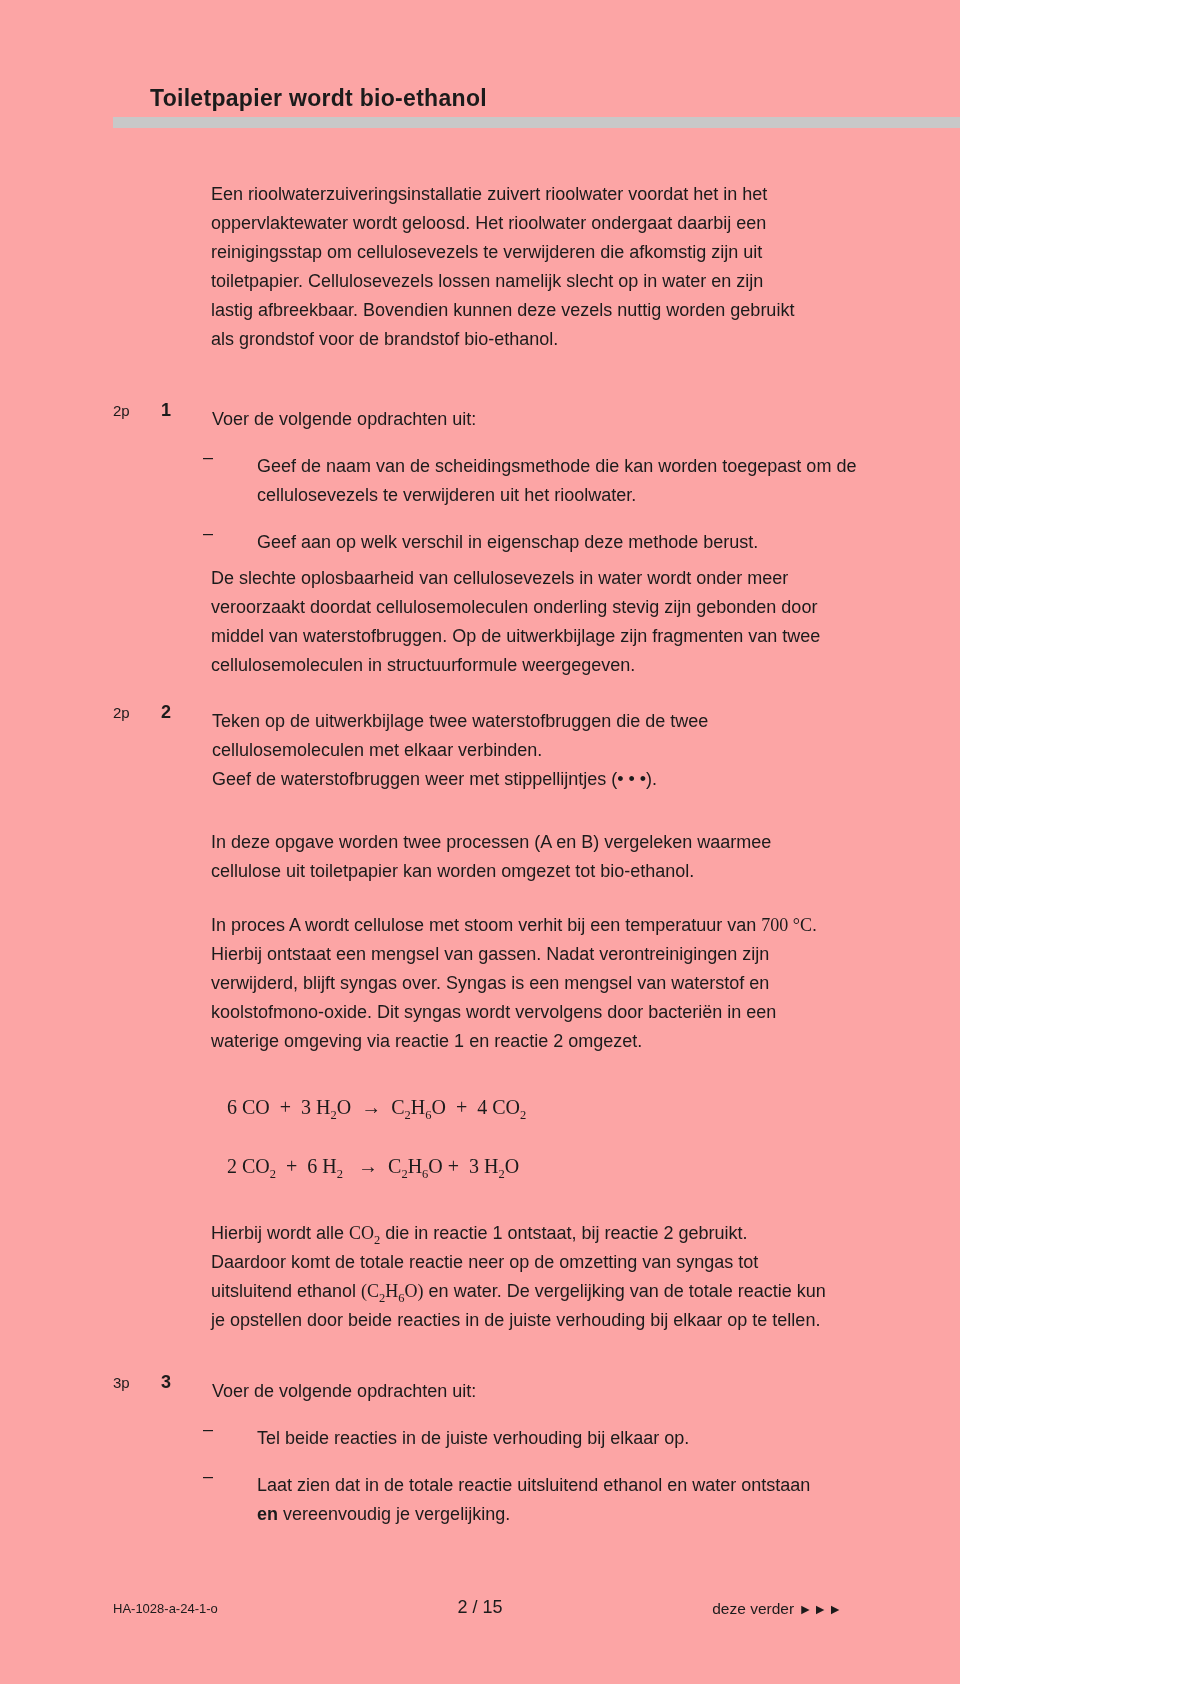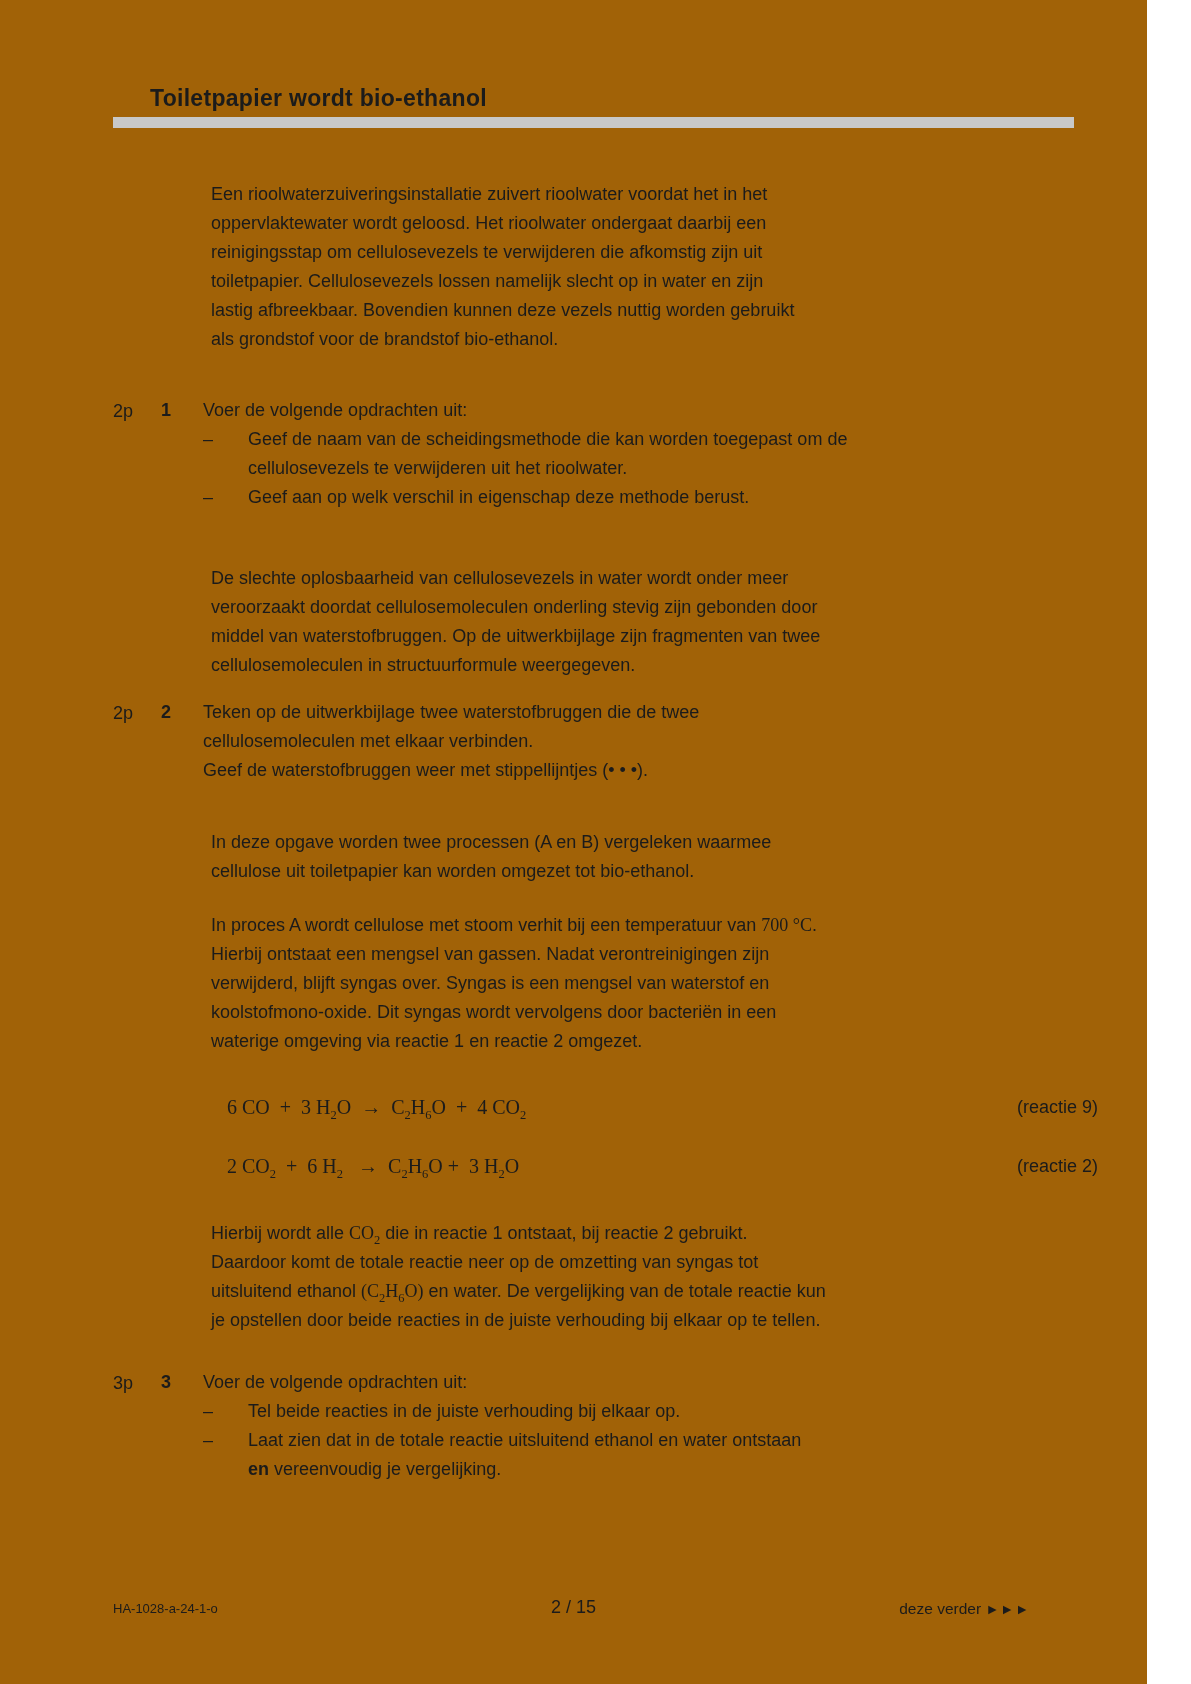--- a/index.html
+++ b/index.html
@@ -2,38 +2,38 @@
 <html><head>
 <meta charset="utf-8">
 <style>
   html, body { margin: 0; padding: 0; }
   body {
     width: 1191px; height: 1684px;
     background: #ffffff;
     font-family: "Liberation Sans", sans-serif;
     color: #1b1b1b;
   }
-  .page { position: relative; width: 1147px; height: 1684px; overflow: hidden; background: #a16207; }
+  .page { position: relative; width: 960px; height: 1684px; overflow: hidden; background: #fca5a5; }
 
   .title {
     position: absolute; left: 150px; top: 84px; margin: 0;
     font-size: 23px; line-height: 28px; font-weight: bold; letter-spacing: 0.3px;
   }
   .bar { position: absolute; left: 113px; top: 117px; width: 961px; height: 11px; }
 
   .blk {
     position: absolute; left: 203px; width: 880px; margin: 8px;
     font-size: 18px; line-height: 29px;
   }
 
   .question { position: absolute; left: 113px; width: 961px; }
-  .pts { position: absolute; left: 0; top: 5px; font-size: 18px; line-height: 20px; }
+  .pts { position: absolute; left: 0; top: 5px; font-size: 15px; line-height: 20px; }
   .qnum { position: absolute; left: 48px; top: 0; font-size: 18px; line-height: 29px; font-weight: bold; }
   .qbody { margin-left: 90px; font-size: 18px; line-height: 29px; }
-  .qbody p { margin: 0; }
+  .qbody p { margin: 9px; }
   .bullet { display: flex; }
   .dash { width: 45px; flex: none; }
   .btxt { flex: 1; }
 
   .serif { font-family: "Liberation Serif", "DejaVu Serif", serif; }
   sub { font-size: 12.5px; line-height: 0; }
 
   .reaction { position: absolute; left: 203px; width: 871px; margin-left: 24px; }
   .eq { font-family: "Liberation Serif", "DejaVu Serif", serif; font-size: 20px; line-height: 29px; white-space: pre-wrap; }
   .rlabel { position: absolute; right: 0; top: 0; font-size: 18px; line-height: 29px; }

